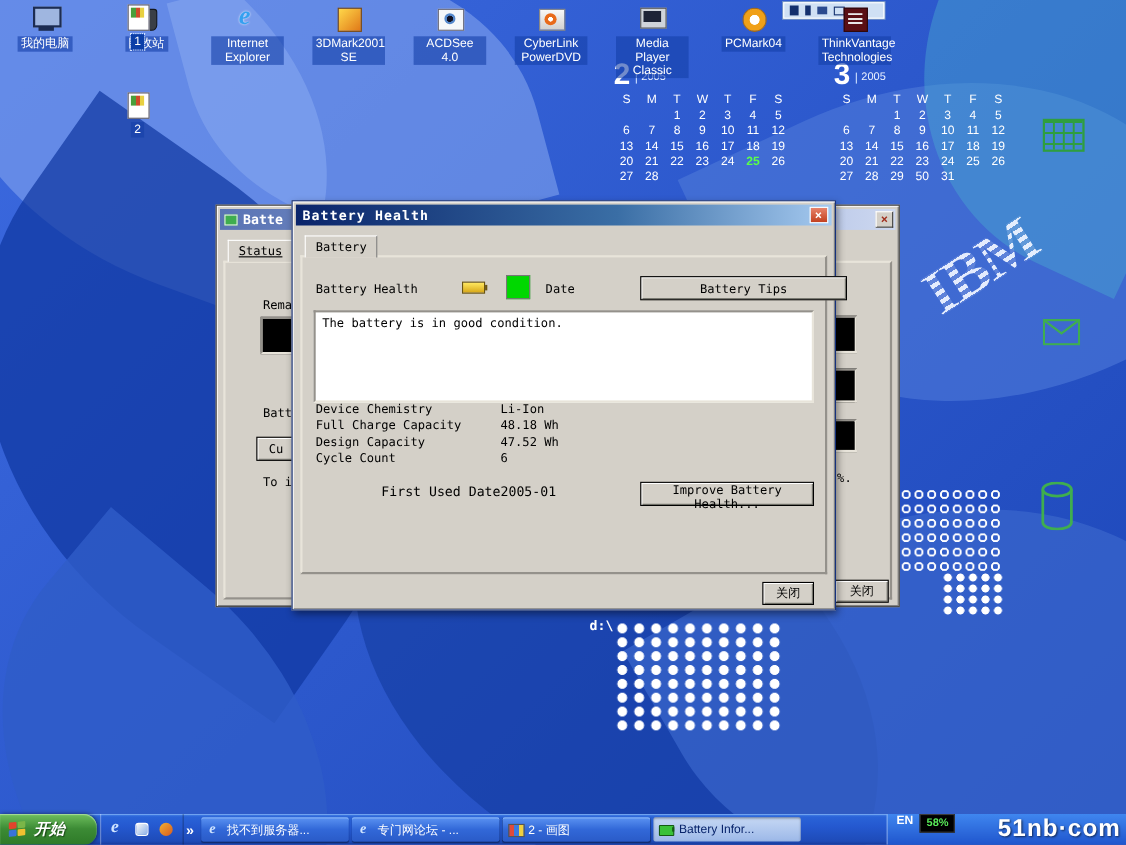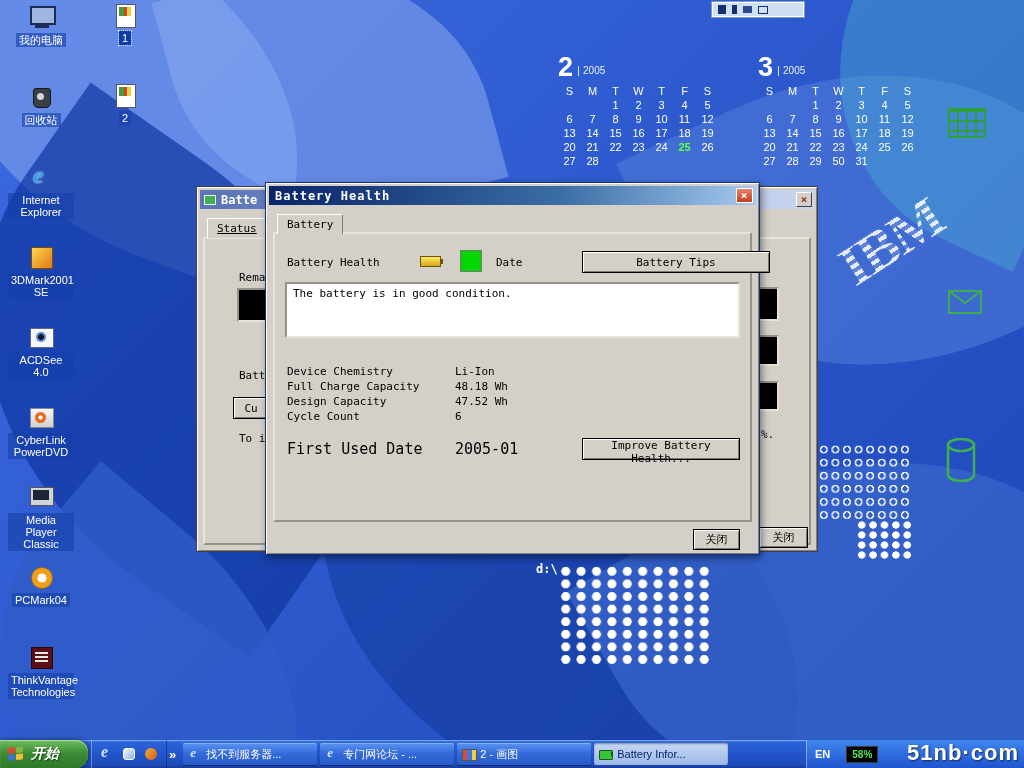--- a/index.html
+++ b/index.html
@@ -45,21 +45,21 @@
   .drive-label{position:absolute;left:536px;top:562px;z-index:2;font:bold 12px "DejaVu Sans Mono",monospace;color:#fff;}
 
   .osd-bar{position:absolute;left:712px;top:2px;width:92px;height:15px;z-index:3;background:#cfe0f4;border:1px solid #fff;
     box-shadow:0 0 0 1px #7a9ac8;display:flex;align-items:center;gap:6px;padding:0 5px;}
   .osd-bar i{display:block;width:8px;height:9px;background:#13306e;}
   .osd-bar i:nth-child(2){width:5px;}
   .osd-bar i:nth-child(3){width:9px;height:7px;background:#2a4a8e;}
   .osd-bar i:nth-child(4){width:10px;height:8px;border:1px solid #13306e;background:#cfe0f4;}
 
   
-  #icon-col1{position:absolute;left:8px;top:4px;z-index:5;display:flex;flex-direction:column;}
+  #icon-col1{position:absolute;left:8px;top:4px;z-index:5;display:flex;flex-direction:row;gap:26px;}
   #icon-col2{position:absolute;left:92px;top:2px;z-index:5;display:flex;flex-direction:column;}
   .dicon{width:66px;height:80px;display:flex;flex-direction:column;align-items:center;gap:3px;cursor:default;}
   .icn{width:28px;height:26px;display:block;position:relative;flex:0 0 26px;}
   .ilbl{font-size:11px;color:#fff;text-align:center;line-height:12px;padding:1px 3px;background:rgba(20,64,168,.6);max-width:66px;}
   .ilbl.sel{background:#0b3ea8;outline:1px dotted #cfe0ff;}
 
   .icn-my-computer::before{content:"";position:absolute;left:3px;top:2px;width:22px;height:15px;background:#9fb6e0;border:2px solid #1c2c52;}
   .icn-my-computer::after{content:"";position:absolute;left:8px;top:20px;width:14px;height:4px;background:#1c2c52;}
   .icn-recycle-bin::before{content:"";position:absolute;left:6px;top:4px;width:16px;height:18px;background:#3a3f46;border:1px solid #14171c;border-radius:3px 3px 5px 5px;}
   .icn-recycle-bin::after{content:"";position:absolute;left:10px;top:9px;width:7px;height:7px;background:#cfd6e0;border-radius:50%;}
@@ -110,25 +110,25 @@
   .dlg-close{position:absolute;right:3px;top:2px;width:17px;height:15px;background:linear-gradient(180deg,#e8836a,#c2401f);
     border:1px solid #fff;color:#fff;font-size:11px;line-height:13px;text-align:center;font-weight:bold;}
   .dlg-tab{left:11px;top:31px;}
   .dlg-page{position:absolute;left:7px;top:49px;width:479px;height:290px;border:2px outset #e8e4da;}
   .dlg-text{position:absolute;font-size:11px;color:#000;}
   .lbl-health{left:12px;top:22px;} .lbl-green{left:221px;top:22px;}
   .bat-ic{position:absolute;left:145px;top:22px;width:21px;height:11px;background:linear-gradient(180deg,#ffe860,#d8a818);border:1px solid #6a5410;}
   .bat-ic::after{content:"";position:absolute;right:-3px;top:2px;width:2px;height:5px;background:#6a5410;}
   .gsq{position:absolute;left:185px;top:16px;width:22px;height:22px;background:#00d800;border:1px solid #777;}
   .btn-tips{position:absolute;left:307px;top:17px;width:188px;height:22px;}
-  .cond{position:absolute;left:10px;top:48px;width:455px;height:56px;background:#fff;border:2px inset #e8e4da;font-size:11px;padding:3px 6px;color:#000;font-family:"DejaVu Sans Mono",monospace;}
+  .cond{position:absolute;left:10px;top:48px;width:455px;height:84px;background:#fff;border:2px inset #e8e4da;font-size:11px;padding:3px 6px;color:#000;font-family:"DejaVu Sans Mono",monospace;}
   .fields{position:absolute;left:12px;top:131px;width:320px;}
   .frow{display:flex;height:15px;font-size:11px;color:#000;}
   .flab{width:168px;}
-  .fu-row{position:absolute;left:12px;top:206px;width:320px;display:flex;font-size:15px;color:#000;}
+  .fu-row{position:absolute;left:12px;top:206px;width:320px;display:flex;font-size:12px;color:#000;text-align:right;}
   .btn-improve{position:absolute;left:307px;top:204px;width:158px;height:22px;}
   .dlg-closebtn{position:absolute;left:427px;top:346px;width:47px;height:21px;}
 
   
   .taskbar{position:absolute;left:0;bottom:0;width:1024px;height:28px;z-index:60;display:flex;align-items:stretch;
     background:linear-gradient(180deg,#4c8ae8 0%,#2a63d8 9%,#2458cf 42%,#1e4bb8 88%,#17399a 100%);box-shadow:inset 0 1px 0 #6fa2f0;}
   .start{flex:0 0 88px;background:linear-gradient(180deg,#6fbf5e,#3c8b35 48%,#2e7a28);border-radius:0 12px 12px 0;
     box-shadow:1px 0 4px rgba(0,0,0,.5),inset 0 1px 1px #aade9a;display:flex;align-items:center;gap:6px;padding-left:8px;
     color:#fff;font-weight:bold;font-style:italic;font-size:14px;text-shadow:1px 1px 1px #1c4a18;}
   .flag{width:17px;height:15px;display:grid;grid-template-columns:7px 7px;grid-template-rows:6px 6px;gap:1px;transform:skewY(-6deg);}
@@ -148,21 +148,21 @@
     color:#fff;font-size:11px;white-space:nowrap;overflow:hidden;}
   .taskbtn.active{background:linear-gradient(180deg,#c6d8f4,#9cb8e8);box-shadow:inset 0 1px 2px rgba(0,0,0,.35);color:#08246b;}
   .tlab{overflow:hidden;text-overflow:ellipsis;}
   .ticn{width:14px;height:12px;position:relative;flex:0 0 14px;}
   .ticn-ie::before,.ticn-ie2::before{content:"e";position:absolute;left:2px;top:-3px;font:bold italic 13px "Liberation Serif",serif;color:#cfe4ff;}
   .taskbtn.active .ticn::before{color:#1a4a9a;}
   .ticn-paint::before{content:"";position:absolute;left:0;top:1px;width:13px;height:10px;border:1px solid #555;
     background:linear-gradient(90deg,#e04a3a 0 33%,#3a7ae0 33% 66%,#f0d040 66%);}
   .ticn-battery::before{content:"";position:absolute;left:0;top:2px;width:12px;height:8px;background:#39c139;border:1px solid #135a13;border-radius:1px;}
   .ticn-battery::after{content:"";position:absolute;left:12px;top:4px;width:2px;height:4px;background:#135a13;}
-  .tray{flex:0 0 218px;display:flex;align-items:center;gap:16px;padding:0 8px;position:relative;
+  .tray{flex:0 0 218px;display:flex;align-items:flex-start;gap:6px;padding:0 8px;position:relative;
     border-left:1px solid rgba(255,255,255,.4);background:linear-gradient(180deg,#3f86ef,#1f55cd);}
   .tray-lang{color:#fff;font-size:11px;font-weight:bold;}
   .tray-batt{background:#000;color:#58e858;font:bold 10px "Liberation Sans",sans-serif;padding:2px 5px;border:1px solid #3a3a3a;}
   .watermark{position:absolute;right:5px;bottom:2px;font:bold 22px "Liberation Sans",sans-serif;color:#fff;
     text-shadow:1px 1px 2px rgba(0,0,0,.6);letter-spacing:1px;z-index:70;}
 </style>
 </head>
 <body>
 
 <div>

